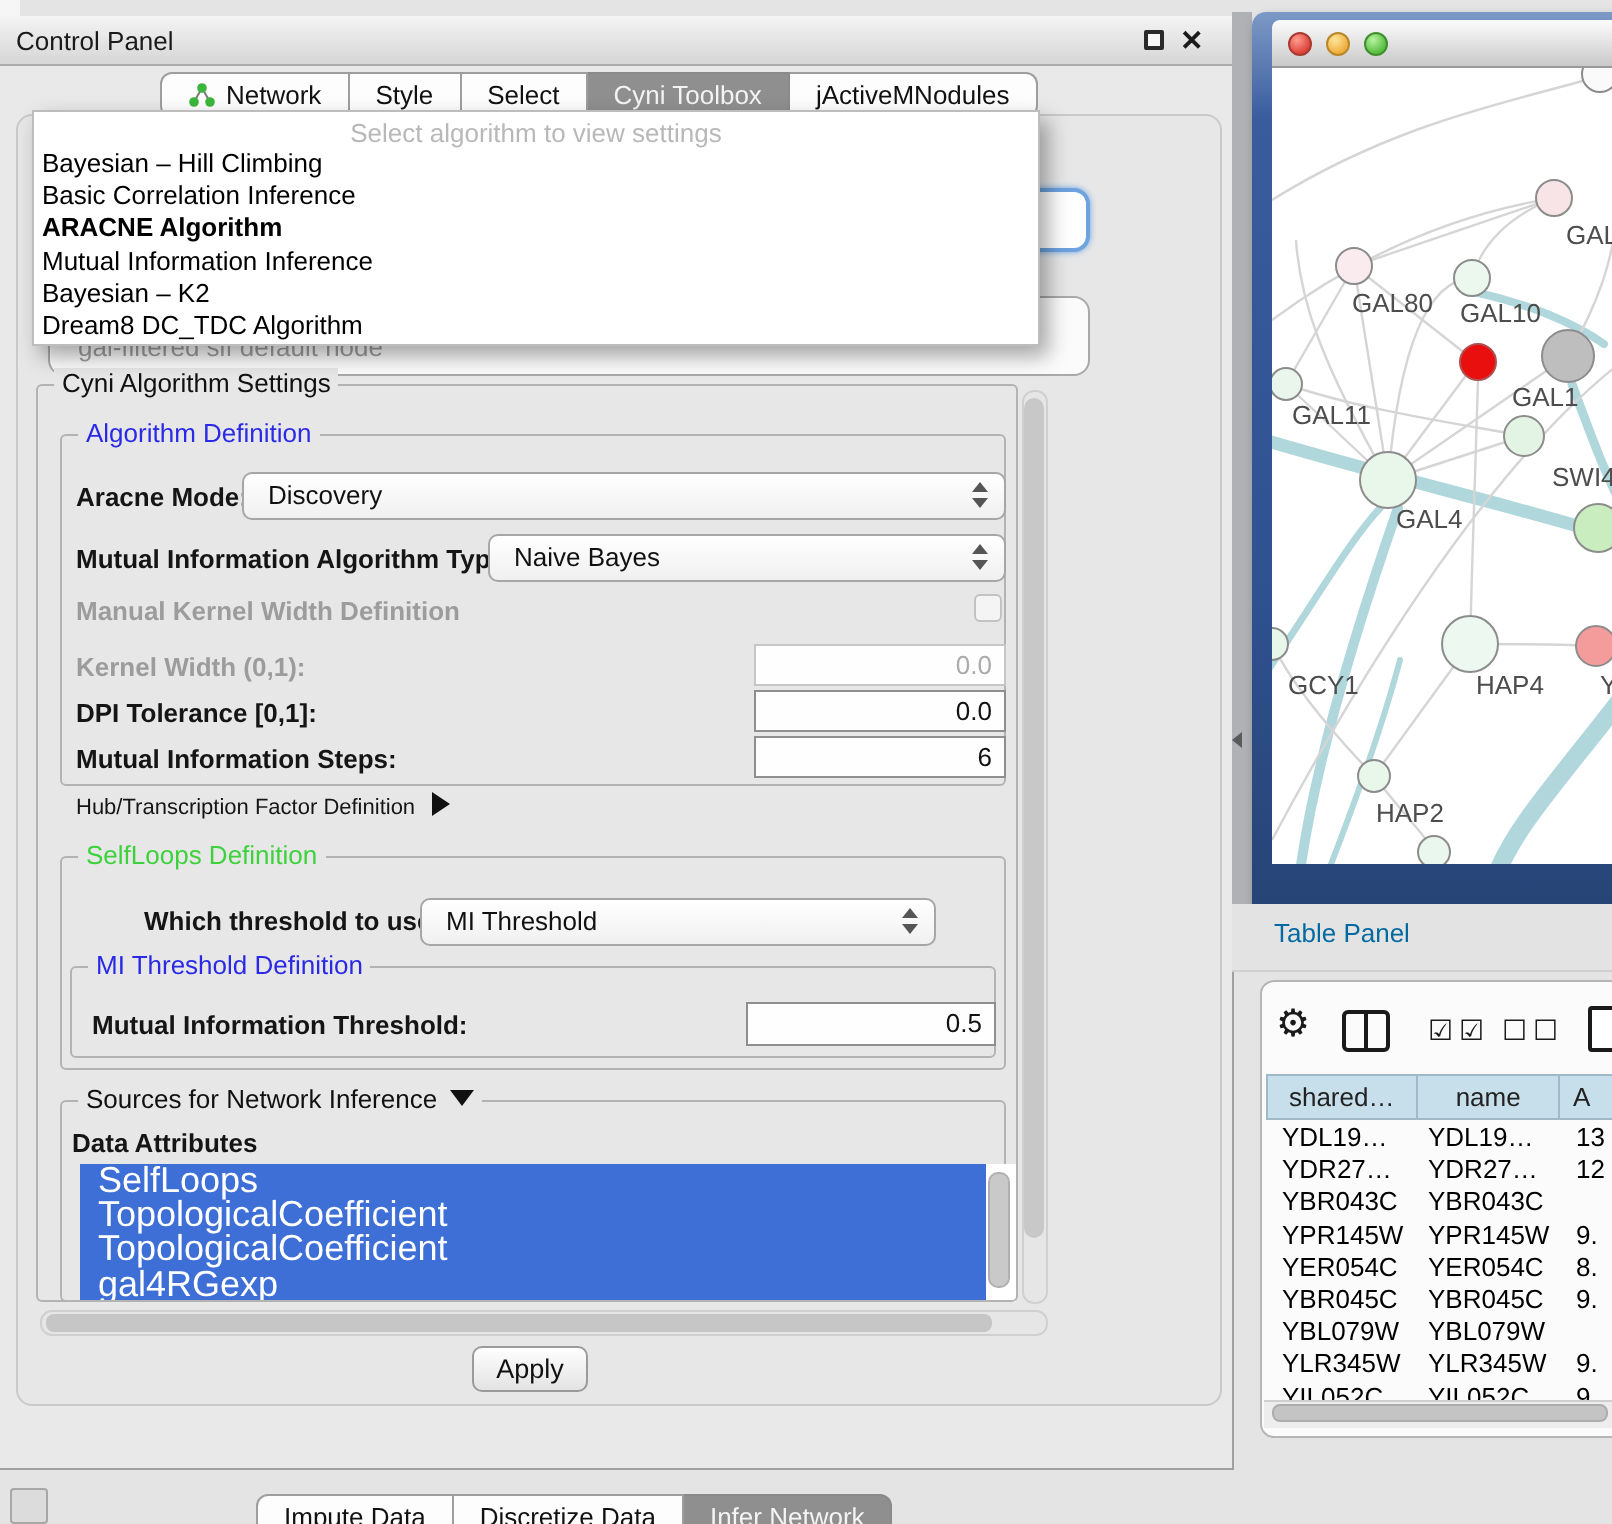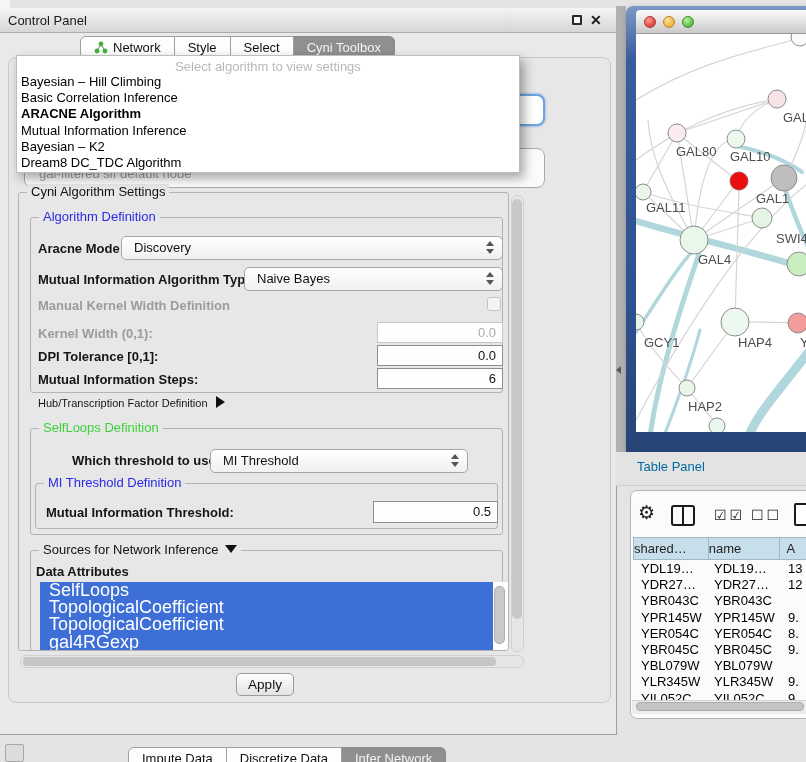--- a/index.html
+++ b/index.html
@@ -134,21 +134,21 @@
   #tp-panel{left:630px;top:490px;width:182px;height:229px;background:#FBFBFB;
     border:1px solid #B5B5B5;border-radius:7px;}
   #tp-gear{left:638px;top:501px;font-size:19px;color:#1a1a1a;line-height:24px;}
   #tp-columns-icon{left:671px;top:505px;width:24px;height:21px;border:2px solid #1a1a1a;border-radius:3px;}
   #tp-columns-icon i{position:absolute;left:9px;top:0;width:2px;height:17px;background:#1a1a1a;}
   #tp-checked{left:714px;top:507px;font-size:14px;color:#1a1a1a;letter-spacing:3px;}
   #tp-unchecked{left:751px;top:507px;font-size:14px;color:#1a1a1a;letter-spacing:3px;}
   #tp-page-icon{left:794px;top:503px;width:18px;height:23px;border:2px solid #1a1a1a;border-radius:2px;background:#fff;}
   #tp-head{left:633px;top:537px;width:180px;height:23px;display:flex;}
   .th{background:#C6DFEA;border:1px solid #9FB9C6;border-left:none;font-size:13px;
-    line-height:21px;text-align:left;color:#222;overflow:hidden;white-space:nowrap;}
+    line-height:21px;text-align:center;color:#222;overflow:hidden;white-space:nowrap;}
   .th:first-child{border-left:1px solid #9FB9C6;}
   #th1{width:77px;} #th2{width:73px;} #th3{width:33px;text-align:left;padding-left:6px;}
   #tp-rows{left:633px;top:561px;width:180px;}
   .tr{display:grid;grid-template-columns:77px 73px 33px;height:16.2px;line-height:16.2px;font-size:13px;color:#000;}
   .tr span{overflow:hidden;white-space:nowrap;}
   .tr .c1{padding-left:8px;} .tr .c2{padding-left:4px;} .tr .c3{padding-left:5px;}
   #tp-hscroll{left:632px;top:700px;width:178px;height:14px;background:#EDEDED;border-top:1px solid #CFCFCF;}
   #tp-hthumb{left:636px;top:702px;width:168px;height:9px;border-radius:4px;background:#C4C4C4;border:1px solid #ADADAD;}
 </style>
 </head>
@@ -176,20 +176,23 @@
       <span>Network</span>
     </div>
     <div class="seg">
         <span>Style</span>
       </div>
     <div class="seg">
         <span>Select</span>
       </div>
     <div class="seg selected">
         <span>Cyni Toolbox</span>
+      </div>
+    <div class="seg">
+        <span>jActiveMNodules</span>
       </div>
   </div>
 
   <div class="abs" id="cp-panel"></div>
 
   <div class="abs" id="frag-combo"></div>
   <div class="abs" id="frag-field">
     <span>gal-filtered sif default node</span>
   </div>
 

